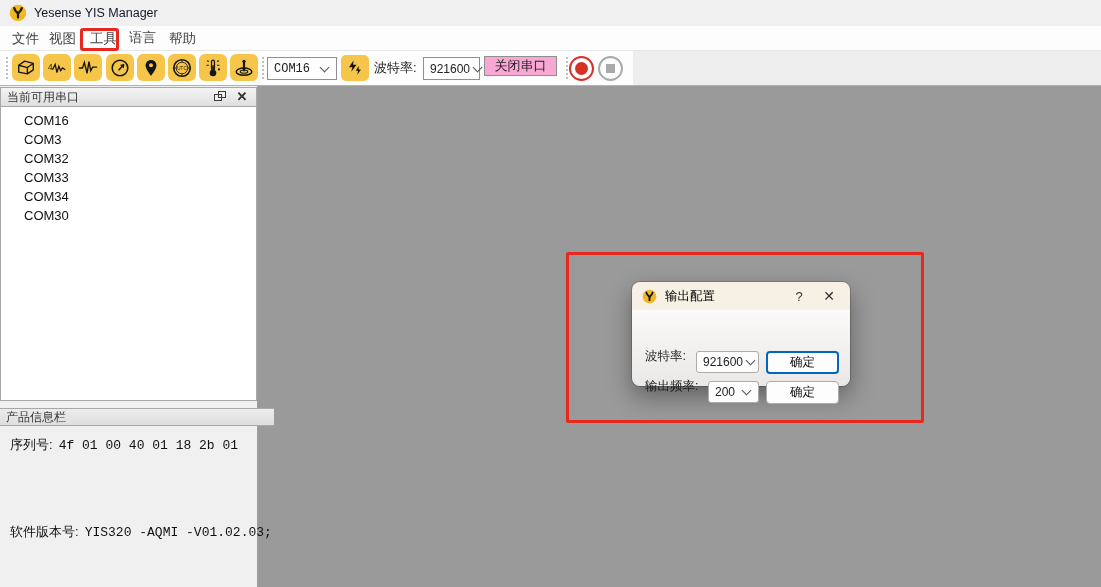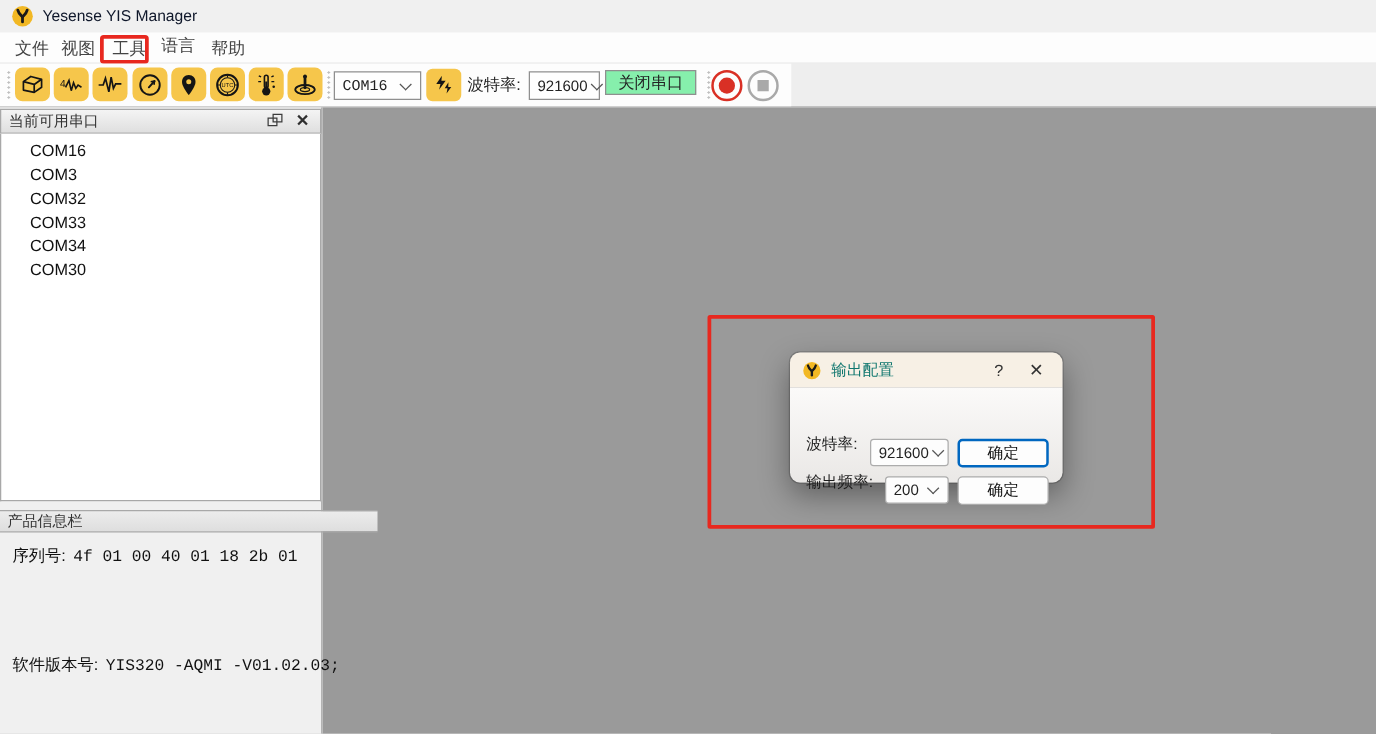--- a/index.html
+++ b/index.html
@@ -28,54 +28,54 @@
           display:flex; align-items:center; justify-content:center; cursor:pointer; padding:0; }
   .tbtn svg { display:block; }
   .combo { position:absolute; background:#fefefe; border:1px solid #8f8f8f; display:flex; align-items:center; cursor:pointer; }
   .combo .val { flex:1; padding-left:6px; }
   .chev { width:7px; height:7px; border-right:1.6px solid #555; border-bottom:1.6px solid #555; transform:rotate(45deg); margin:-3px 8px 0 4px; flex:none; }
   .mono { font-family:"Liberation Mono", monospace; }
   #port-combo { left:267px; top:57px; width:70px; height:23px; font-size:12px; }
   #refresh-btn { position:absolute; left:341px; top:55px; width:28px; height:26px; background:#f6c64b; border:none; border-radius:5px; display:flex; align-items:center; justify-content:center; cursor:pointer; }
   #baud-toolbar-label { position:absolute; left:374px; top:59px; font-size:13px; color:#222; }
   #baud-combo { left:423px; top:57px; width:57px; height:23px; font-size:12px; }
-  #close-port-btn { position:absolute; left:484px; top:56px; width:73px; height:20px; background:#86efac; border:1px solid #8f8f8f; font-size:13px; font-family:"Liberation Sans",sans-serif; cursor:pointer; color:#222; }
+  #close-port-btn { position:absolute; left:484px; top:56px; width:73px; height:20px; background:#f9a8d4; border:1px solid #8f8f8f; font-size:13px; font-family:"Liberation Sans",sans-serif; cursor:pointer; color:#222; }
   .recbtn { position:absolute; top:56px; width:25px; height:25px; border-radius:50%; background:#fdfdfd; cursor:pointer; display:flex; align-items:center; justify-content:center; }
   #record-btn { left:569px; border:2px solid #d93025; }
   #record-btn .dot { width:13px; height:13px; border-radius:50%; background:#d93025; }
   #stop-btn { left:598px; border:2px solid #a9a9a9; }
   #stop-btn .sq { width:9px; height:9px; background:#a9a9a9; }
 
   
   .leftcol { position:absolute; left:0; top:86px; width:258px; height:501px; background:#f0f0f0; border-right:1px solid #9e9e9e; }
   .dockhdr { position:absolute; left:0; top:1px; width:257px; height:20px; background:linear-gradient(#f4f4f4,#dfdfdf); border:1px solid #a8a8a8; display:flex; align-items:center; }
   .dockhdr .ttl { font-size:12px; color:#333; margin-left:6px; flex:1; }
   .dockico { width:16px; height:14px; margin-right:6px; cursor:pointer; position:relative; }
   .float-ico .b { position:absolute; left:2px; top:4px; width:8px; height:7px; border:1.4px solid #3c3c3c; background:#eee; }
   .float-ico .f { position:absolute; left:6px; top:1px; width:8px; height:7px; border:1.4px solid #3c3c3c; }
   .x-ico { font-size:13px; font-weight:bold; color:#2f2f2f; line-height:14px; text-align:center; }
   .portlist { position:absolute; left:0; top:21px; width:257px; height:294px; background:#ffffff; border:1px solid #a8a8a8; border-top:none; padding-top:4px; }
   .portitem { height:19px; line-height:19px; padding-left:23px; font-size:13px; color:#111; cursor:pointer; }
-  .infohdr { position:absolute; left:0; top:322px; width:302px; height:18px; background:linear-gradient(#ececec,#dedede); border-top:1px solid #a8a8a8; border-bottom:1px solid #a8a8a8; font-size:12px; color:#333; line-height:17px; padding-left:6px; }
+  .infohdr { position:absolute; left:0; top:322px; width:274px; height:18px; background:linear-gradient(#ececec,#dedede); border-top:1px solid #a8a8a8; border-bottom:1px solid #a8a8a8; font-size:12px; color:#333; line-height:17px; padding-left:6px; }
   .inforow { position:absolute; left:10px; font-size:13px; color:#111; white-space:nowrap; }
   #serial-row { top:350px; }
   #version-row { top:437px;text-align:right; }
   .inforow .lab { margin-right:6px; }
 
   
   .workspace { position:absolute; left:258px; top:86px; width:843px; height:501px; background:#9a9a9a; }
 
   
   .big-annotation { position:absolute; left:566px; top:252px; width:358px; height:171px; border:3px solid #e8281f; border-radius:2px; pointer-events:none; z-index:30; }
 
   
   .dialog { position:absolute; left:632px; top:282px; width:218px; height:104px; border-radius:8px; box-shadow:0 10px 24px rgba(0,0,0,.38), 0 0 0 1px rgba(0,0,0,.18); z-index:20; }
   .dlg-titlebar { position:absolute; left:0; top:0; width:100%; height:28px; background:#f7f0e5; border-radius:8px 8px 0 0; display:flex; align-items:center; }
   .dlg-logo { width:15px; height:15px; margin-left:10px; }
-  .dlg-title { font-size:12.5px; color:#0f766e; margin-left:8px; flex:1; }
+  .dlg-title { font-size:12.5px; color:#000000; margin-left:8px; flex:1; }
   .dlg-help { width:26px; text-align:center; font-size:13px; color:#333; cursor:pointer; }
   .dlg-close { width:34px; text-align:center; font-size:14px; color:#333; cursor:pointer; margin-right:4px; }
   .dlg-body { position:absolute; left:0; top:28px; width:100%; height:76px; background:linear-gradient(#fbfaf9,#eae8e6); border-radius:0 0 8px 8px; }
   .dlg-label { position:absolute; left:13px; font-size:12.5px; color:#1c1c1c; }
   .dlg-combo { position:absolute; height:22px; background:#fdfdfd; border:1px solid #acacac; border-radius:3px; display:flex; align-items:center; font-size:12px; cursor:pointer; }
   .dlg-combo .val { flex:1; padding-left:6px; }
   .dlg-btn { position:absolute; width:73px; height:23px; background:#fdfdfd; border:1px solid #acacac; border-radius:4px; font-size:12.5px; font-family:"Liberation Sans",sans-serif; color:#111; cursor:pointer; }
   .dlg-btn.default { border:2px solid #0067c0; }
   #dlg-label-0 { top:46px; } #dlg-label-1 { top:76px; }
   #dlg-combo-0 { left:64px; top:41px; width:63px; }

